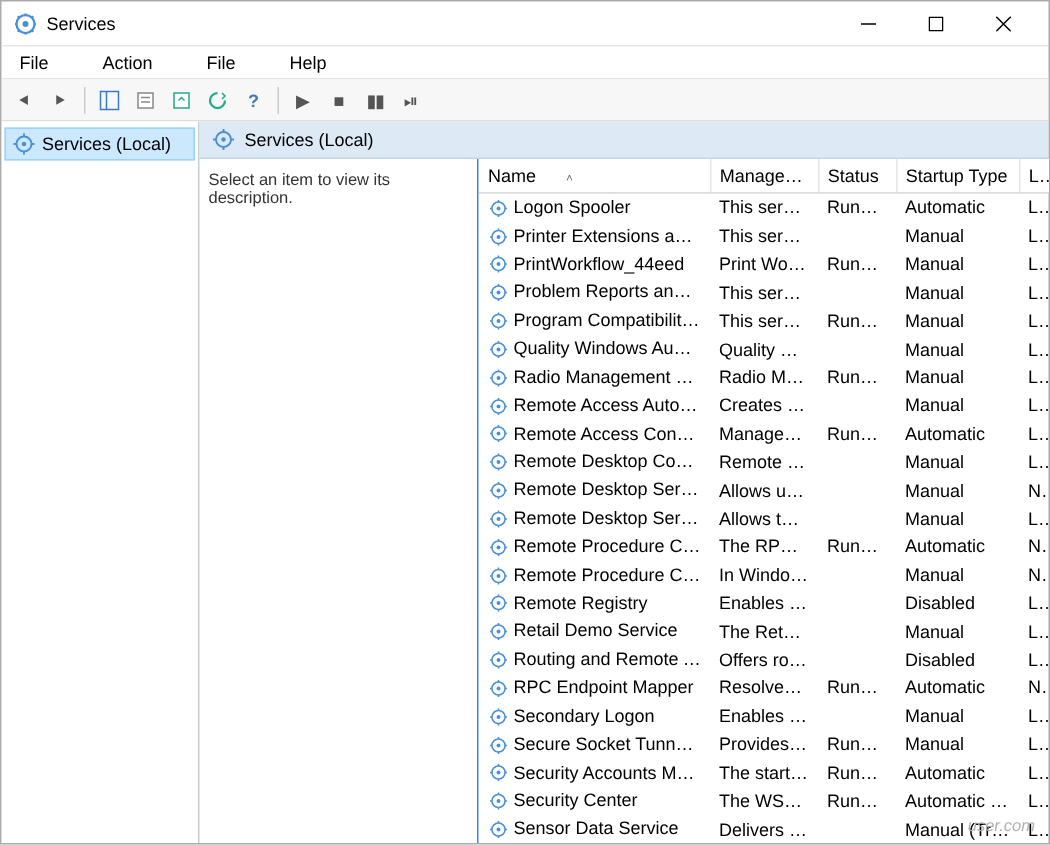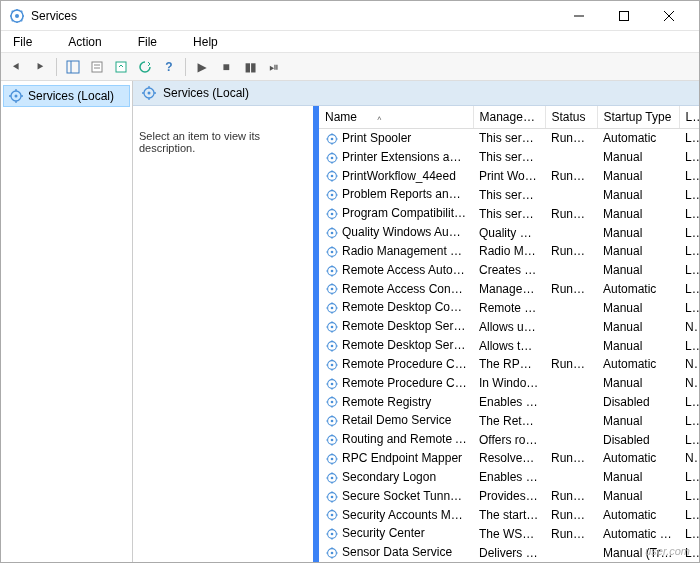--- a/index.html
+++ b/index.html
@@ -13,21 +13,21 @@
 .menu-item { padding: 2px 8px; cursor: pointer; }
 .toolbar { display: flex; align-items: center; height: 28px; padding: 0 4px; gap: 2px; border-bottom: 1px solid #ddd; background: #f7f7f7; }
 .tb-btn { width: 22px; height: 22px; display: flex; align-items: center; justify-content: center; border: 1px solid transparent; cursor: pointer; color: #555; }
 .tb-sep { width: 1px; height: 18px; background: #ccc; margin: 0 3px; }
 .main { display: flex; height: calc(563px - 30px - 22px - 28px); justify-content: flex-end; }
 .tree { width: 132px; border-right: 1px solid #ccc; padding: 4px 2px; background: #fff; }
 .tree-item { display: flex; align-items: center; gap: 4px; padding: 2px 4px; background: #cce8ff; border: 1px solid #99d1ff; cursor: pointer; }
 .content { flex: 1; display: flex; flex-direction: column; overflow: hidden; }
 .content-header { display: flex; align-items: center; gap: 6px; padding: 4px 8px; background: #ddeaf5; border-bottom: 1px solid #c5d6e8; }
 .content-body { display: flex; flex: 1; overflow: hidden; }
-.description-pane { width: 186px; padding: 24px 6px; font-size: 11px; color: #333; border-right: 6px solid #3b82f6; }
+.description-pane { width: 186px; padding: 8px 6px; font-size: 11px; color: #333; border-right: 1px solid #3b82f6; }
 .list-pane { flex: 1; overflow: auto; position: relative; }
 table { border-collapse: collapse; width: 100%; table-layout: fixed; }
 th { text-align: left; font-weight: normal; padding: 4px 6px; border-right: 1px solid #e5e5e5; border-bottom: 1px solid #ddd; background: #fff; position: sticky; top: 0; cursor: pointer; white-space: nowrap; overflow: hidden; text-overflow: ellipsis; }
 th.sorted .sort-arrow { display: inline-block; margin-left: 20px; font-size: 8px; color: #666; }
 td { padding: 2px 6px; white-space: nowrap; overflow: hidden; text-overflow: ellipsis; border: 0; }
 .row-icon { width: 14px; height: 14px; vertical-align: middle; margin-right: 3px; }
 .col-name { width: 154px; margin-left: 20px; }
 .col-desc { width: 72px; }
 .col-status { width: 52px; }
 .col-startup { width: 82px; margin-left: 48px; }
@@ -173,21 +173,21 @@
               <tr>
                 <td class="col-name"><span><svg class="row-icon" viewBox="0 0 16 16">
                       <circle cx="8" cy="8" r="5" fill="none" stroke="#4a90d9" stroke-width="1.2"></circle>
                       <circle cx="8" cy="8" r="1.5" fill="#4a90d9"></circle>
                       <g stroke="#4a90d9" stroke-width="1.2">
                         <line x1="8" y1="1.5" x2="8" y2="3"></line>
                         <line x1="8" y1="13" x2="8" y2="14.5"></line>
                         <line x1="1.5" y1="8" x2="3" y2="8"></line>
                         <line x1="13" y1="8" x2="14.5" y2="8"></line>
                       </g>
-                    </svg></span><span>Print Spooler</span></td>
+                    </svg></span><span>Logon Spooler</span></td>
                 <td class="col-desc">This service …</td>
                 <td class="col-status">Running</td>
                 <td class="col-startup">Automatic</td>
                 <td class="col-log">Loc</td>
               </tr>
               <tr>
                 <td class="col-name"><span><svg class="row-icon" viewBox="0 0 16 16">
                       <circle cx="8" cy="8" r="5" fill="none" stroke="#4a90d9" stroke-width="1.2"></circle>
                       <circle cx="8" cy="8" r="1.5" fill="#4a90d9"></circle>
                       <g stroke="#4a90d9" stroke-width="1.2">

